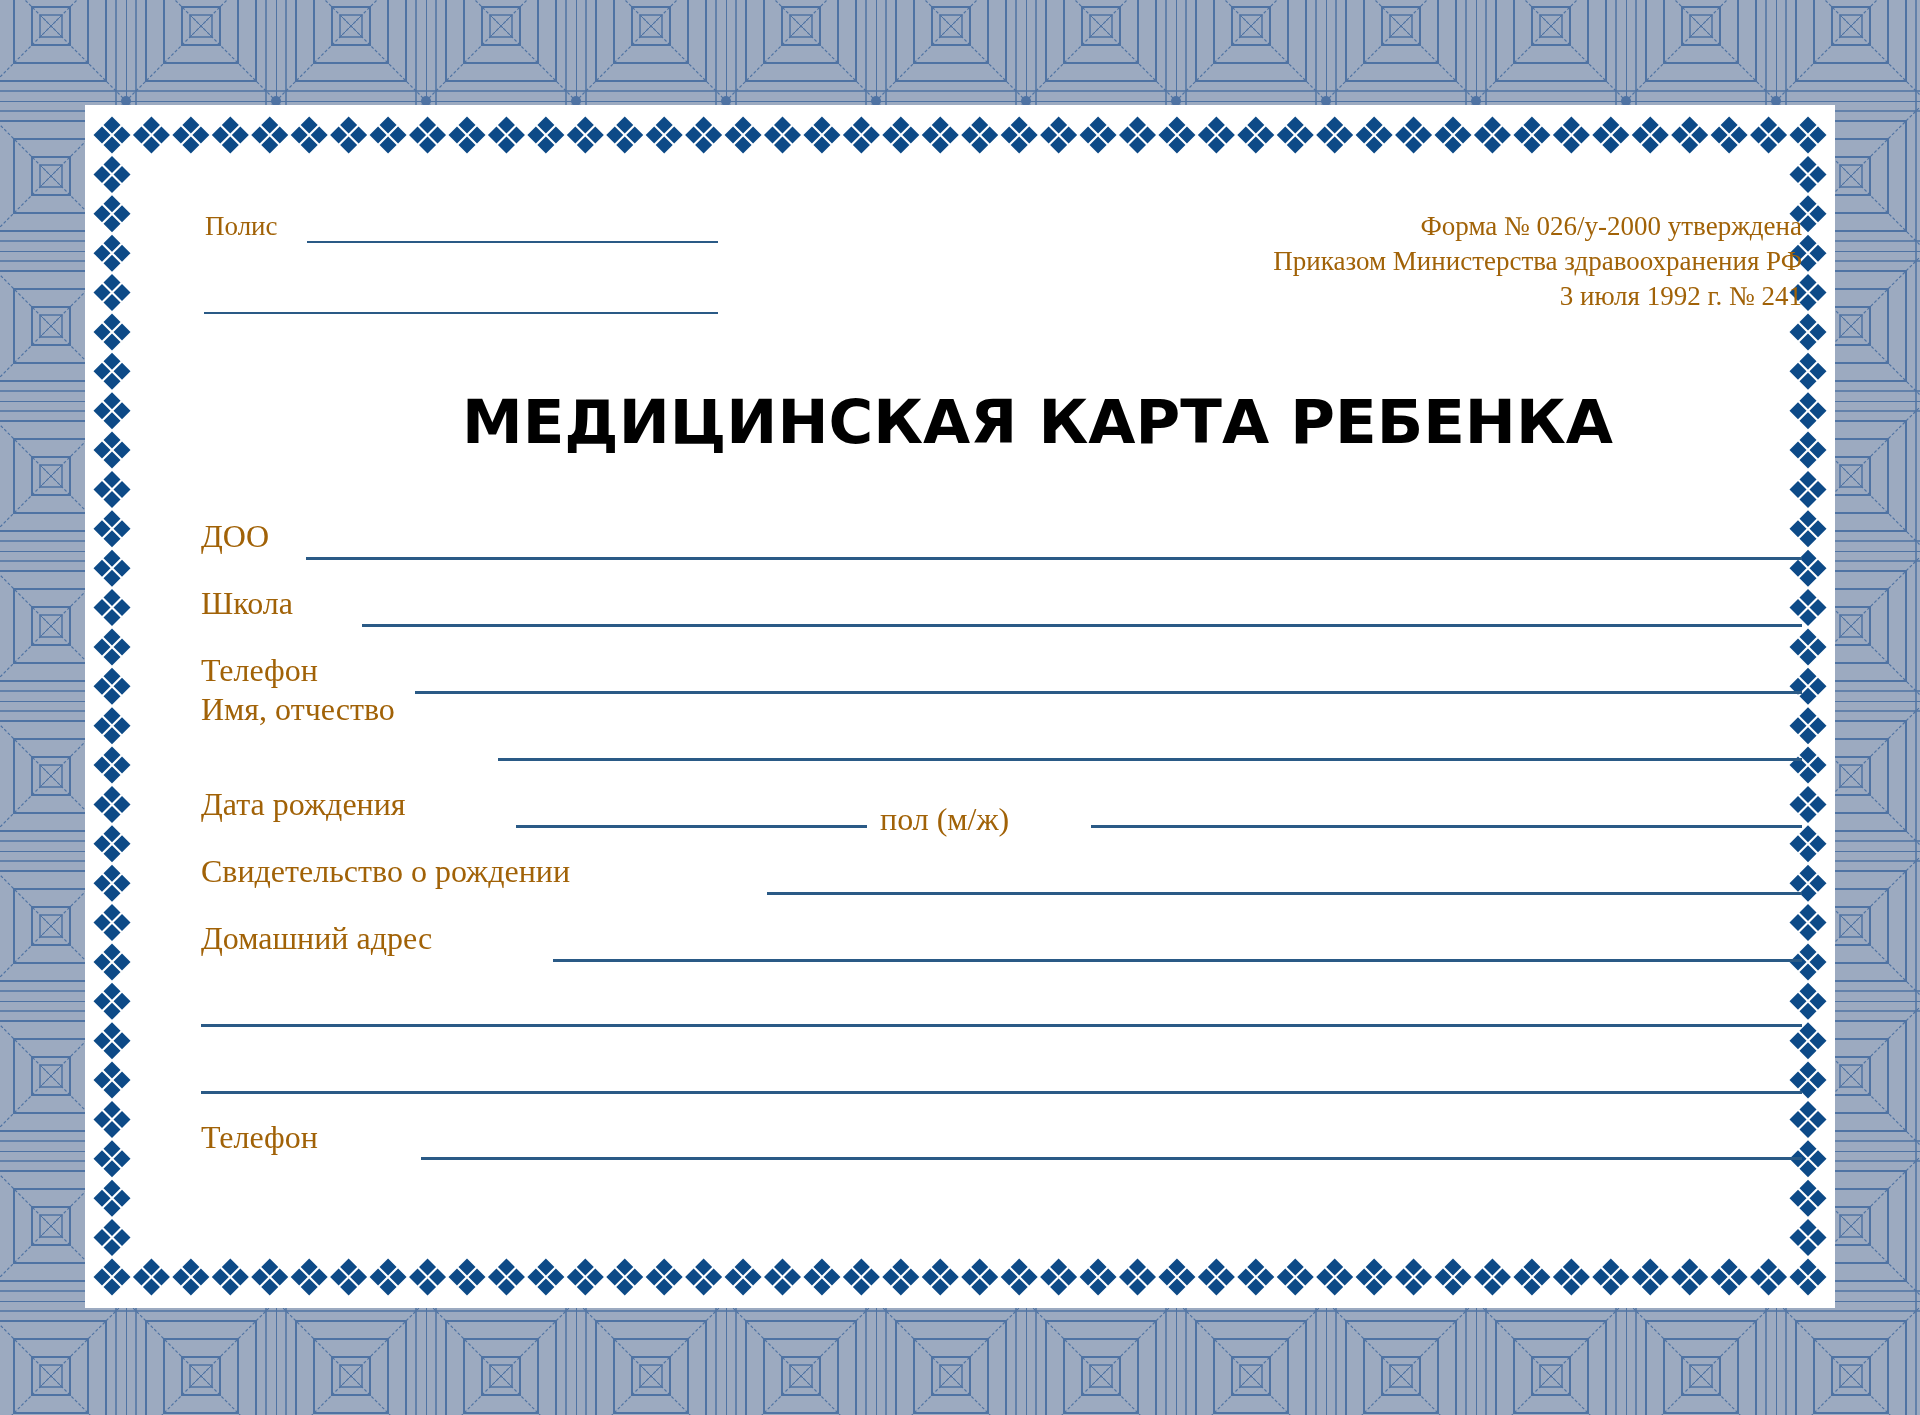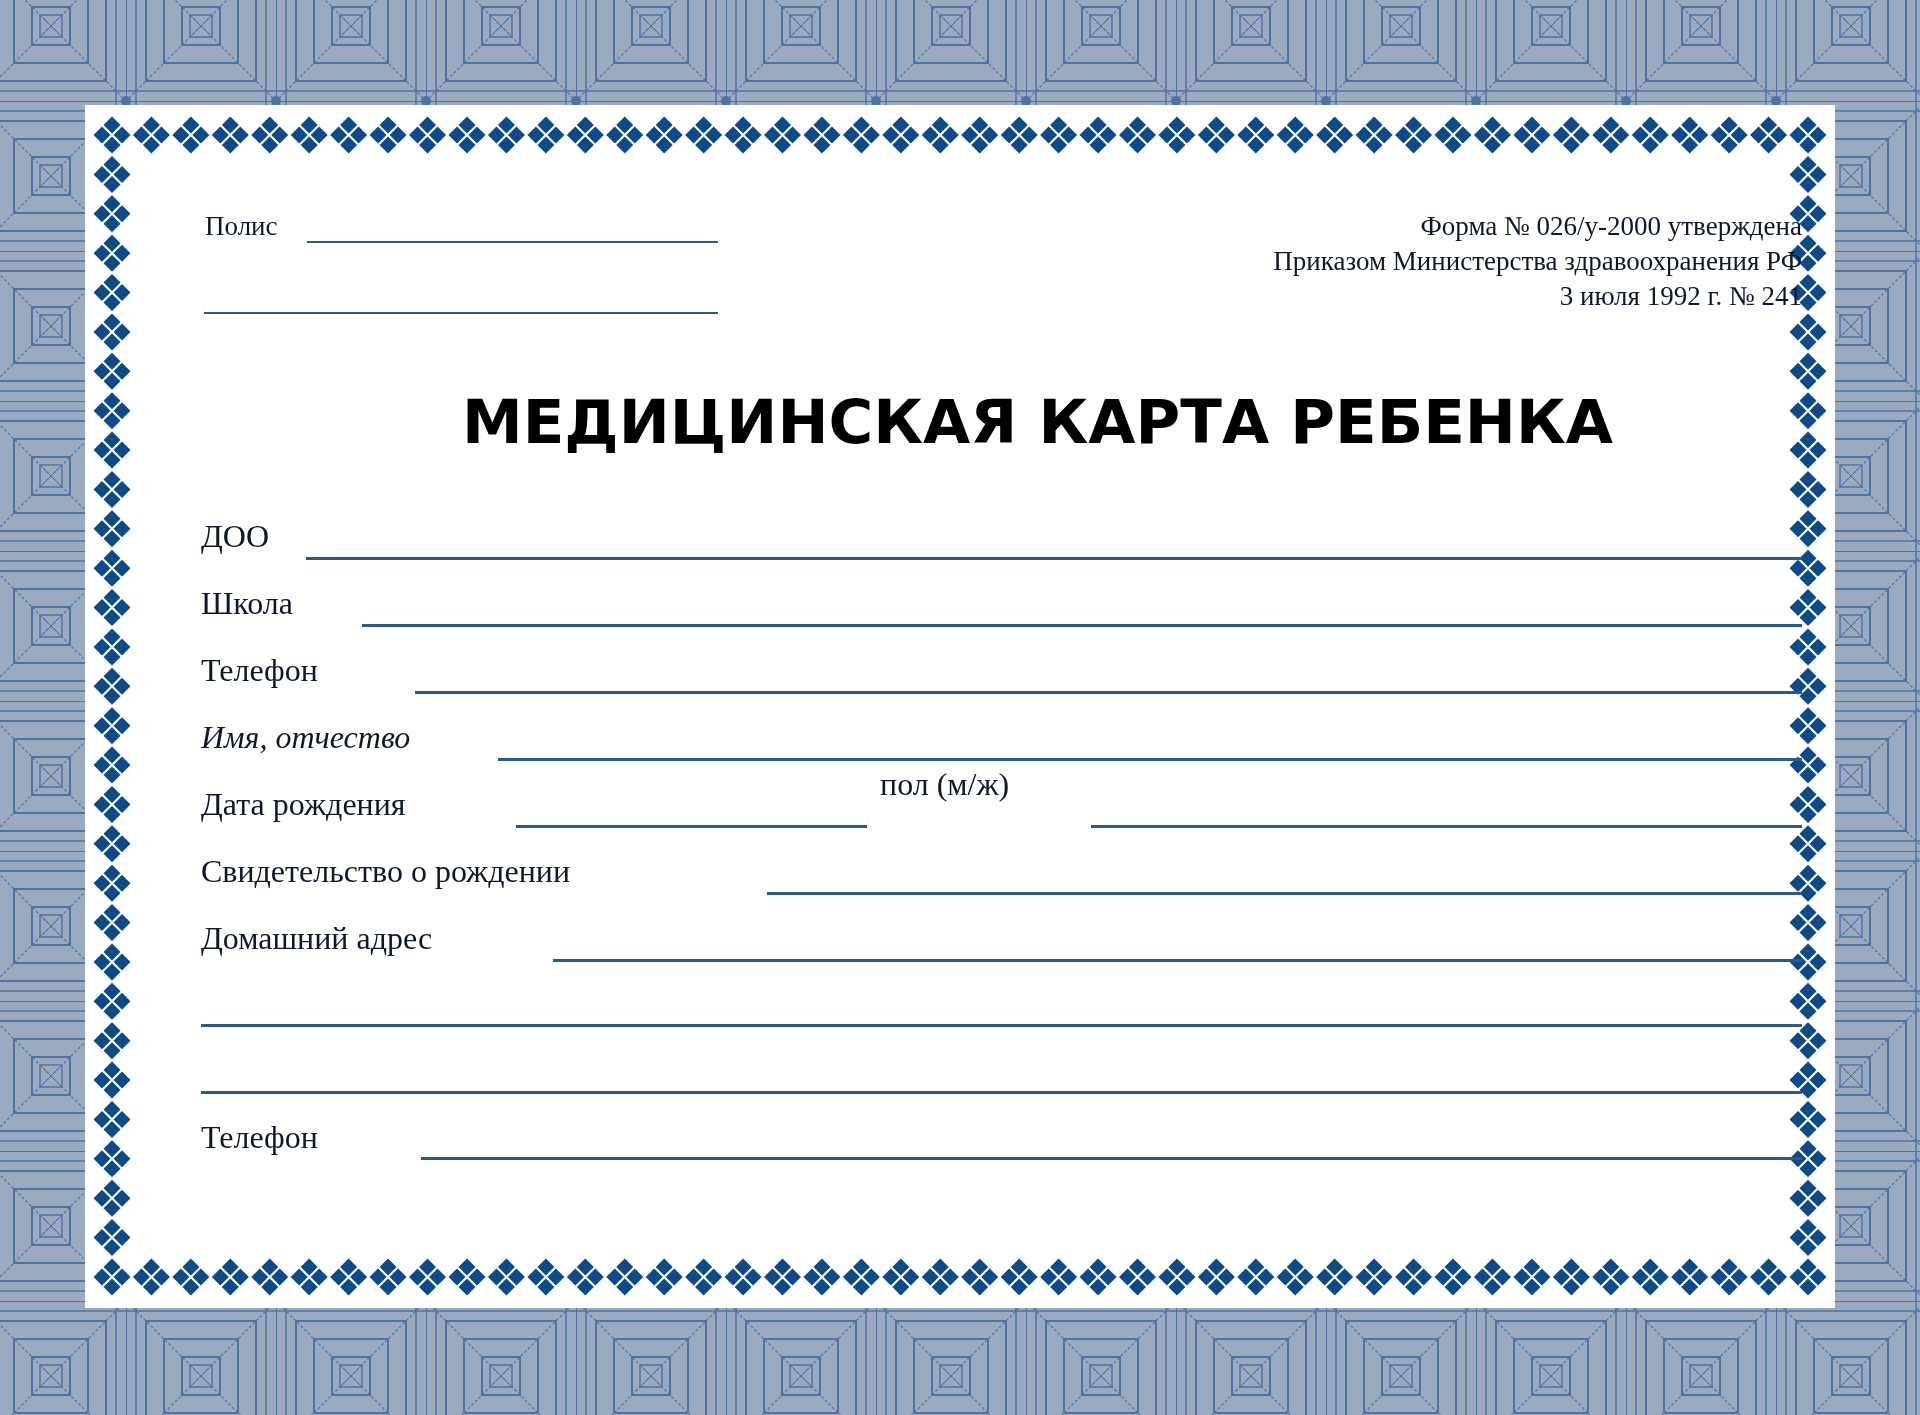--- a/index.html
+++ b/index.html
@@ -7,21 +7,21 @@
     width:1920px; height:1415px; position:relative; overflow:hidden;
     background:#9caac0;
     font-family:"Liberation Serif","DejaVu Serif",serif;
   }
   #bg { position:absolute; left:0; top:0; width:1920px; height:1415px; }
   #card {
     position:absolute; left:85px; top:105px; width:1750px; height:1203px;
     background:#ffffff;
   }
   #border { position:absolute; left:0; top:0; width:1750px; height:1203px; }
-  .t { position:absolute; color:#0f172a; white-space:nowrap; }
+  .t { position:absolute; color:#a16207; white-space:nowrap; }
   .small { font-size:27px; line-height:1; }
   .lbl { font-size:32px; line-height:1; }
   .ln { position:absolute; height:3px; background:#2a5a86; }
   .ln.thin { height:2px; }
   #title {
     position:absolute; left:377px; top:286px; width:1076px;
     font-family:"DejaVu Sans","Liberation Sans",sans-serif;
     font-weight:bold; font-size:61px; color:#000000; white-space:nowrap;
     letter-spacing:0px; line-height:1;
   }
@@ -654,26 +654,26 @@
 
   <span class="t lbl" style="left:116px; top:415px;">ДОО</span>
   <div class="ln" style="left:221px; top:452px; width:1496px;"></div>
 
   <span class="t lbl" style="left:116px; top:482px;">Школа</span>
   <div class="ln" style="left:277px; top:519px; width:1440px;"></div>
 
   <span class="t lbl" style="left:116px; top:549px;">Телефон</span>
   <div class="ln" style="left:330px; top:586px; width:1387px;"></div>
 
-  <span class="t lbl" style="left:116px; top:616px;font-style:italic;">Имя, отчество</span>
+  <span class="t lbl" style="left:116px; top:588px;">Имя, отчество</span>
   <div class="ln" style="left:413px; top:653px; width:1304px;"></div>
 
   <span class="t lbl" style="left:116px; top:683px;">Дата рождения</span>
   <div class="ln" style="left:431px; top:720px; width:351px;"></div>
-  <span class="t lbl" style="left:795px; top:663px;">пол (м/ж)</span>
+  <span class="t lbl" style="left:795px; top:698px;">пол (м/ж)</span>
   <div class="ln" style="left:1006px; top:720px; width:711px;"></div>
 
   <span class="t lbl" style="left:116px; top:750px;">Свидетельство  о  рождении</span>
   <div class="ln" style="left:682px; top:787px; width:1035px;"></div>
 
   <span class="t lbl" style="left:116px; top:817px;">Домашний адрес</span>
   <div class="ln" style="left:468px; top:854px; width:1249px;"></div>
   <div class="ln" style="left:116px; top:919px; width:1601px;"></div>
   <div class="ln" style="left:116px; top:986px; width:1601px;"></div>
 

